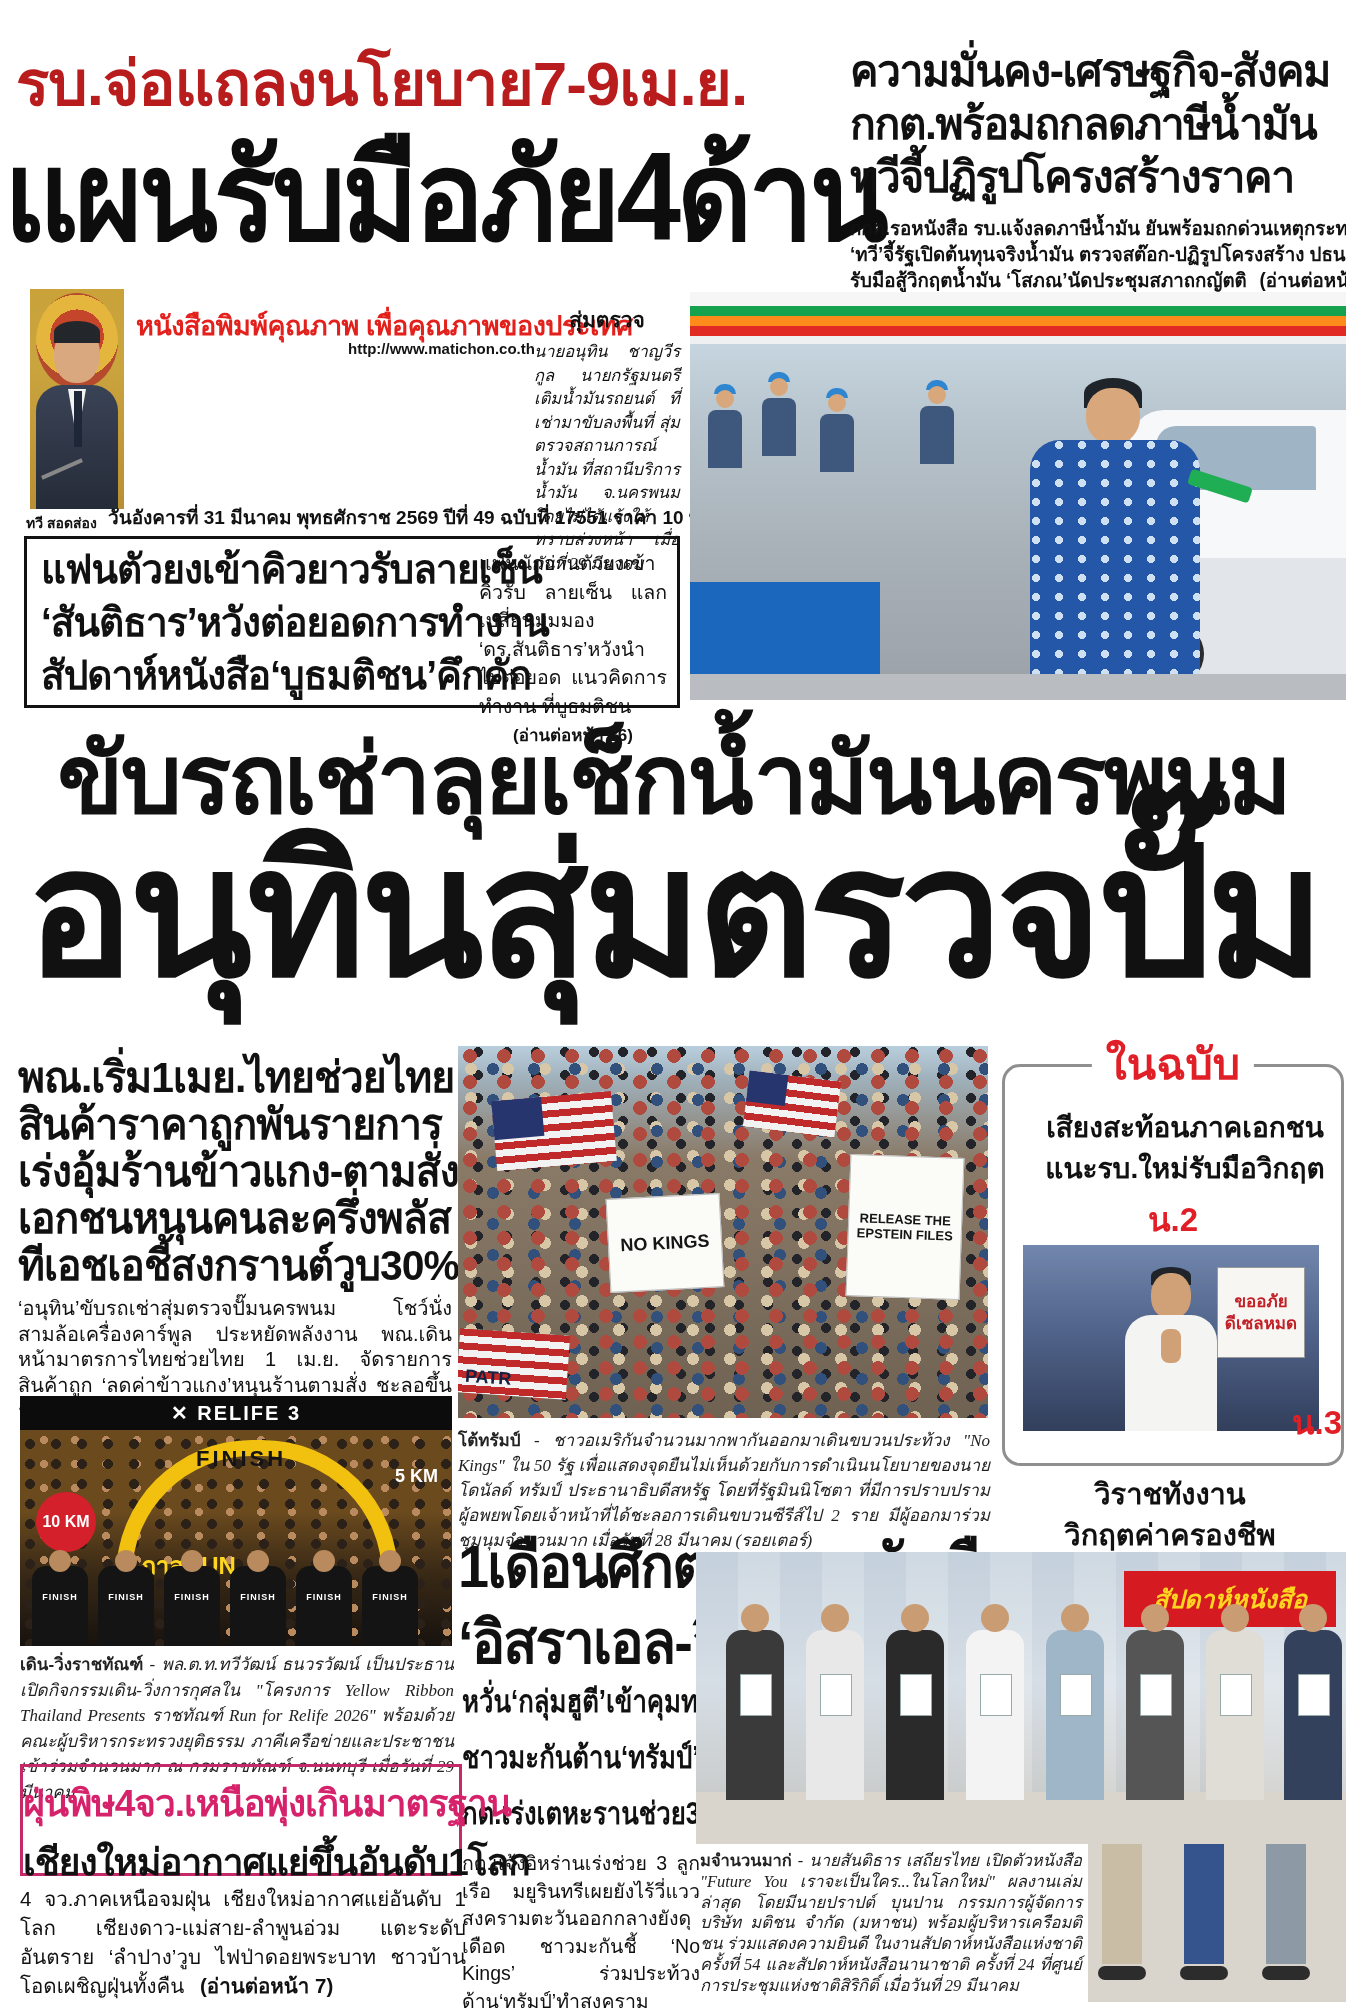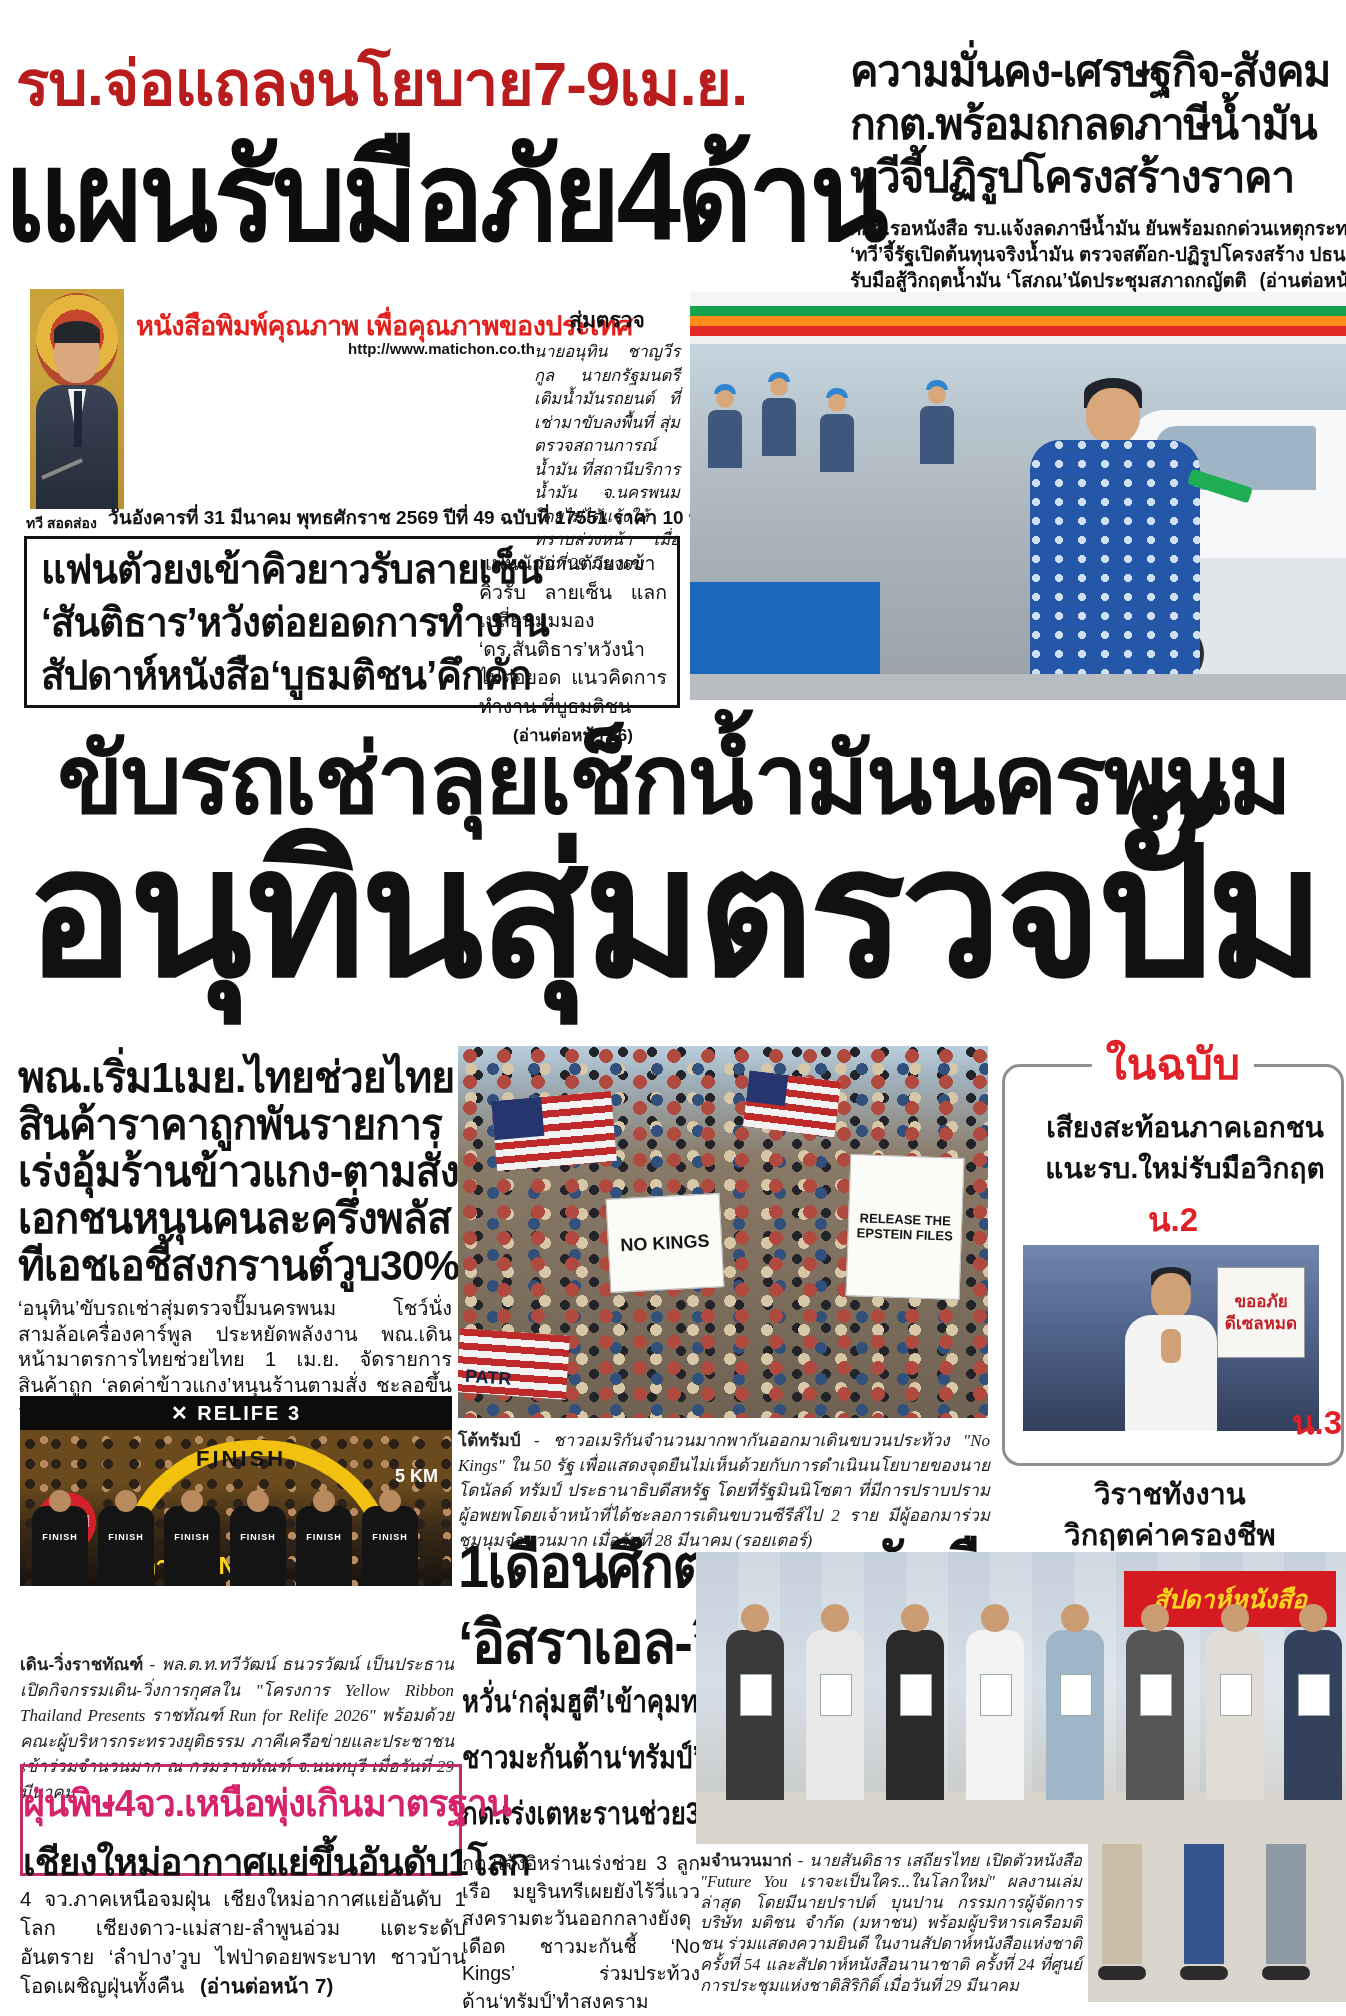--- a/index.html
+++ b/index.html
@@ -120,21 +120,21 @@
   .si-item2{left:1002px;top:1474px;width:336px;text-align:center;font-size:29px;font-weight:800;line-height:41px;}
 
   
   .me-h{left:458px;width:534px;text-align:left;font-size:60px;font-weight:900;letter-spacing:-2px;white-space:nowrap;
         transform:scaleX(.93);transform-origin:left top;}
   .me-sub{left:462px;width:250px;font-size:31px;font-weight:800;line-height:56px;white-space:nowrap;
           transform:scaleX(.83);transform-origin:left top;}
   .me-body{left:462px;top:1850px;width:238px;font-size:19.5px;line-height:27.5px;text-align:justify;}
 
   
-  .photo-run{left:20px;top:1396px;width:432px;height:190px;overflow:hidden;
+  .photo-run{left:20px;top:1396px;width:432px;height:250px;overflow:hidden;
      background:
        radial-gradient(circle 5px at 10px 8px,#2b2118 97%,transparent) 0 120px/26px 20px,
        radial-gradient(circle 4px at 18px 14px,#b98a5e 97%,transparent) 6px 126px/31px 24px,
        linear-gradient(180deg,#141210 0 34px,#6b4a1e 34px 46%,#3a2a16 70%,#17120e 100%);}
   .run-top{position:absolute;left:0;top:0;width:100%;height:34px;background:#0c0c0c;color:#fff;
            text-align:center;font-weight:900;font-size:20px;line-height:34px;letter-spacing:2px;}
   .run-arch{position:absolute;left:96px;top:44px;width:250px;height:120px;border:16px solid #f2c110;border-bottom:none;
             border-radius:150px 150px 0 0;}
   .run-finish{position:absolute;left:96px;top:50px;width:250px;text-align:center;color:#141414;font-weight:900;font-size:22px;letter-spacing:3px;}
   .run-10km{position:absolute;left:16px;top:96px;width:60px;height:60px;border-radius:50%;background:#d3202a;color:#fff;

